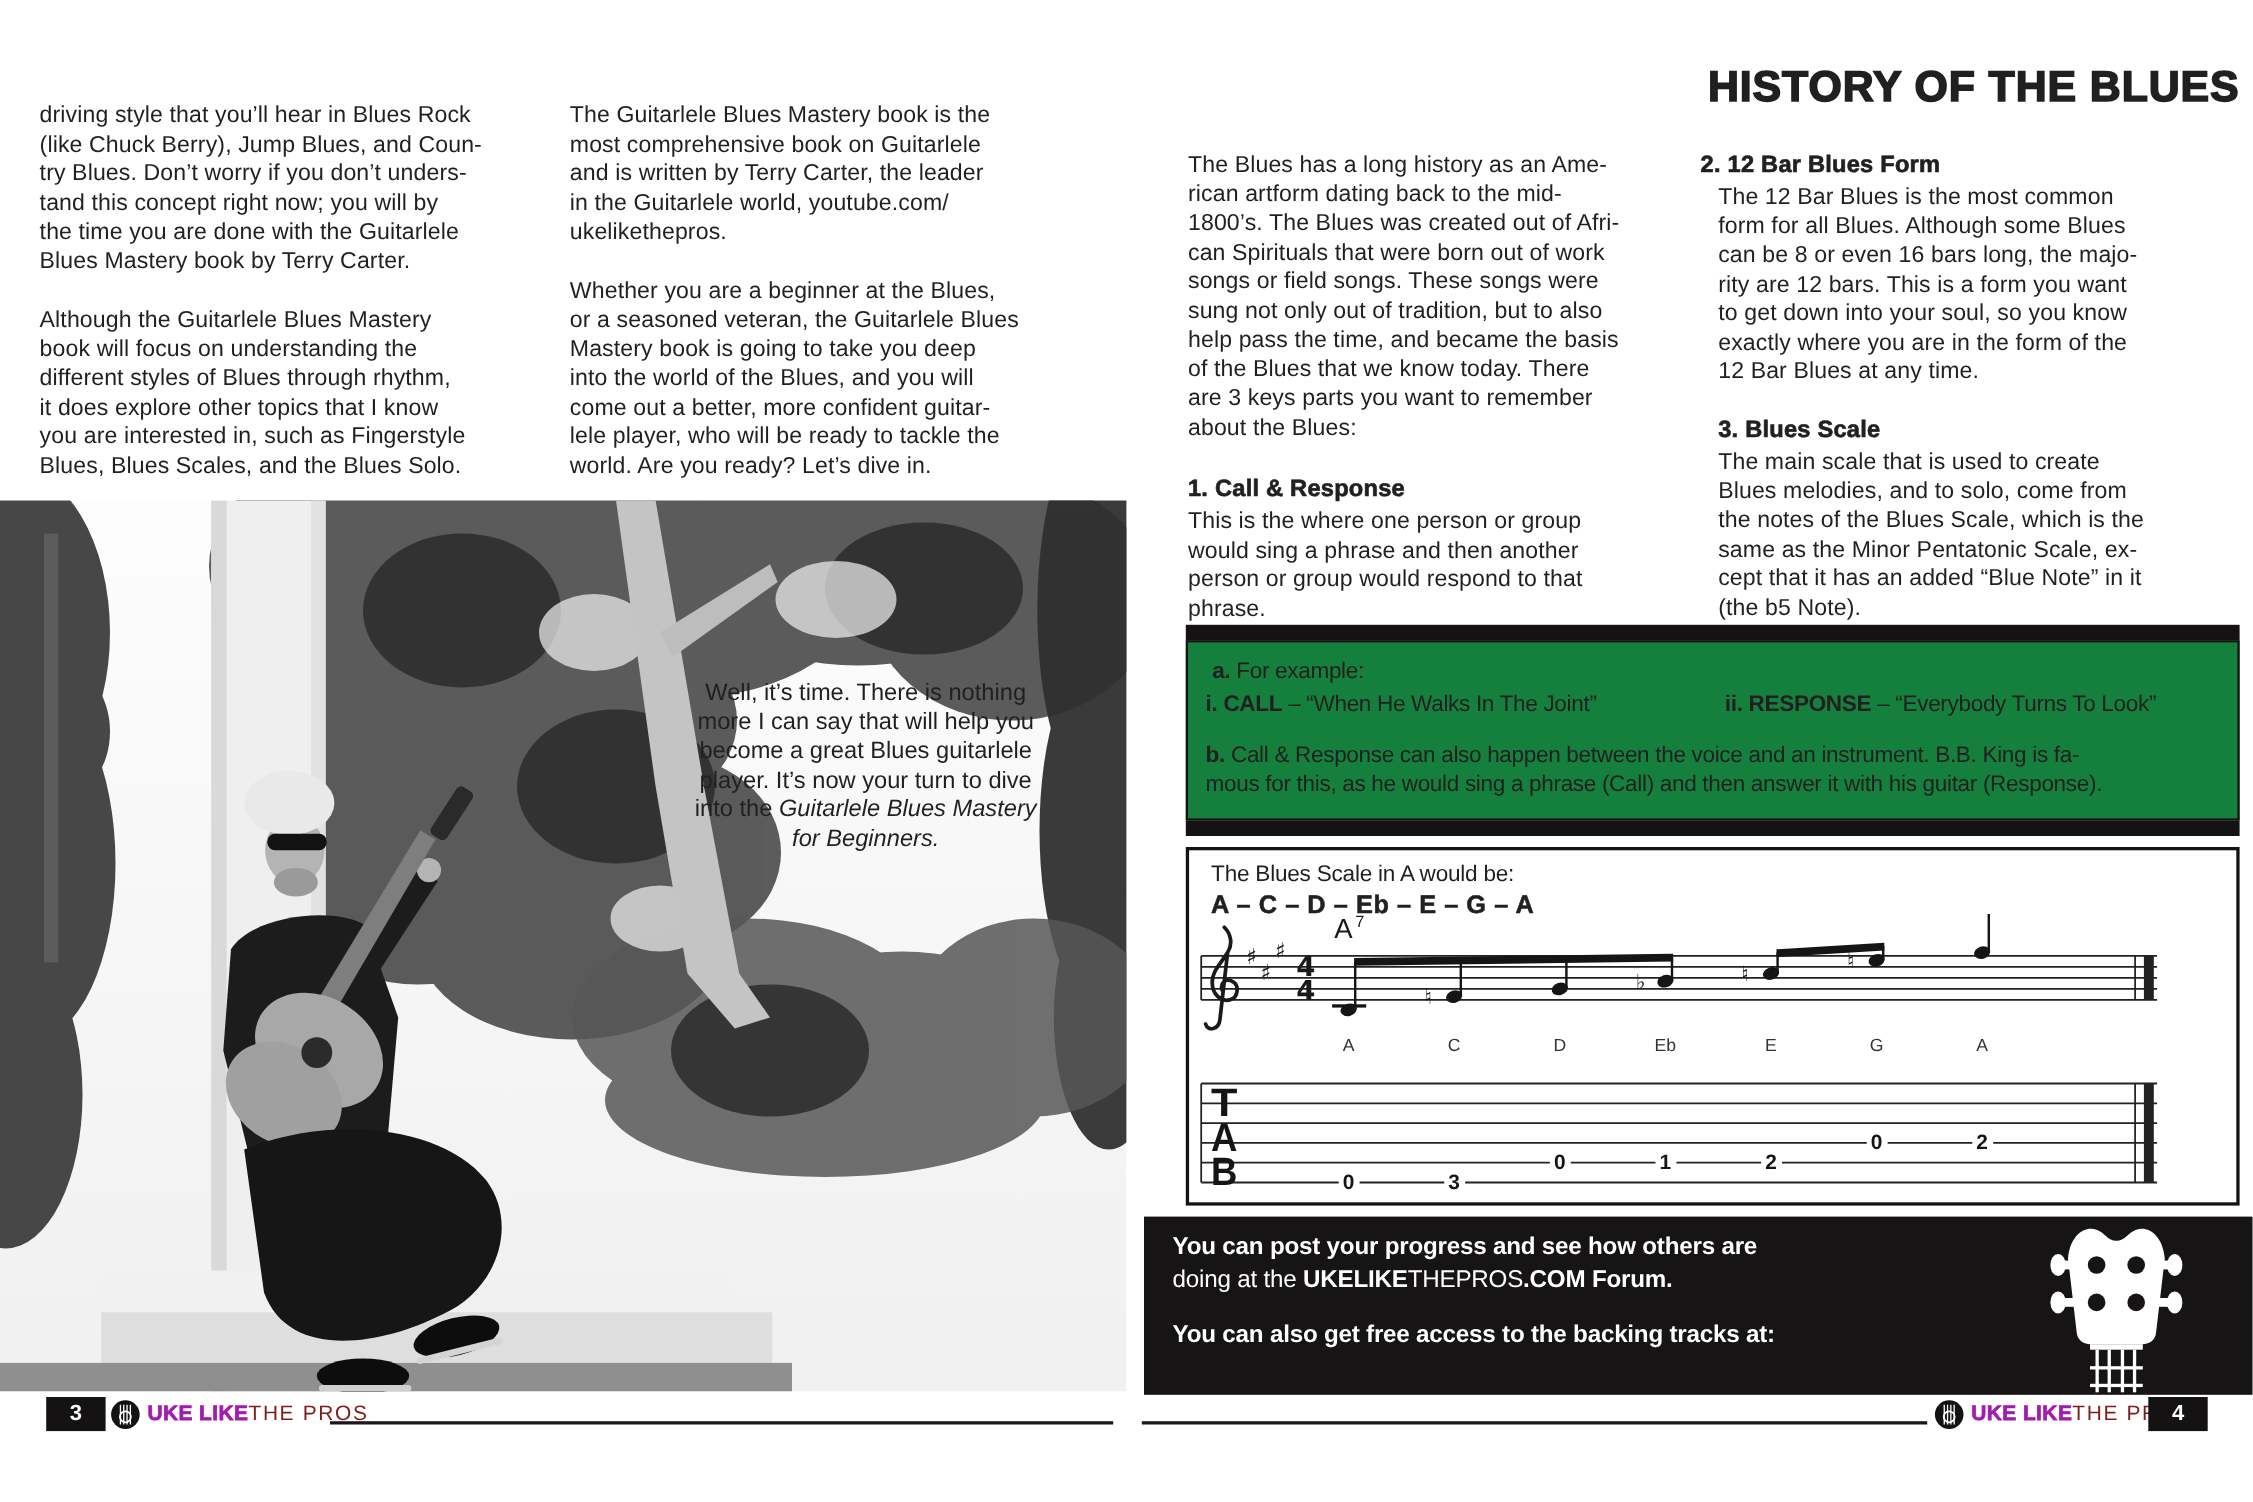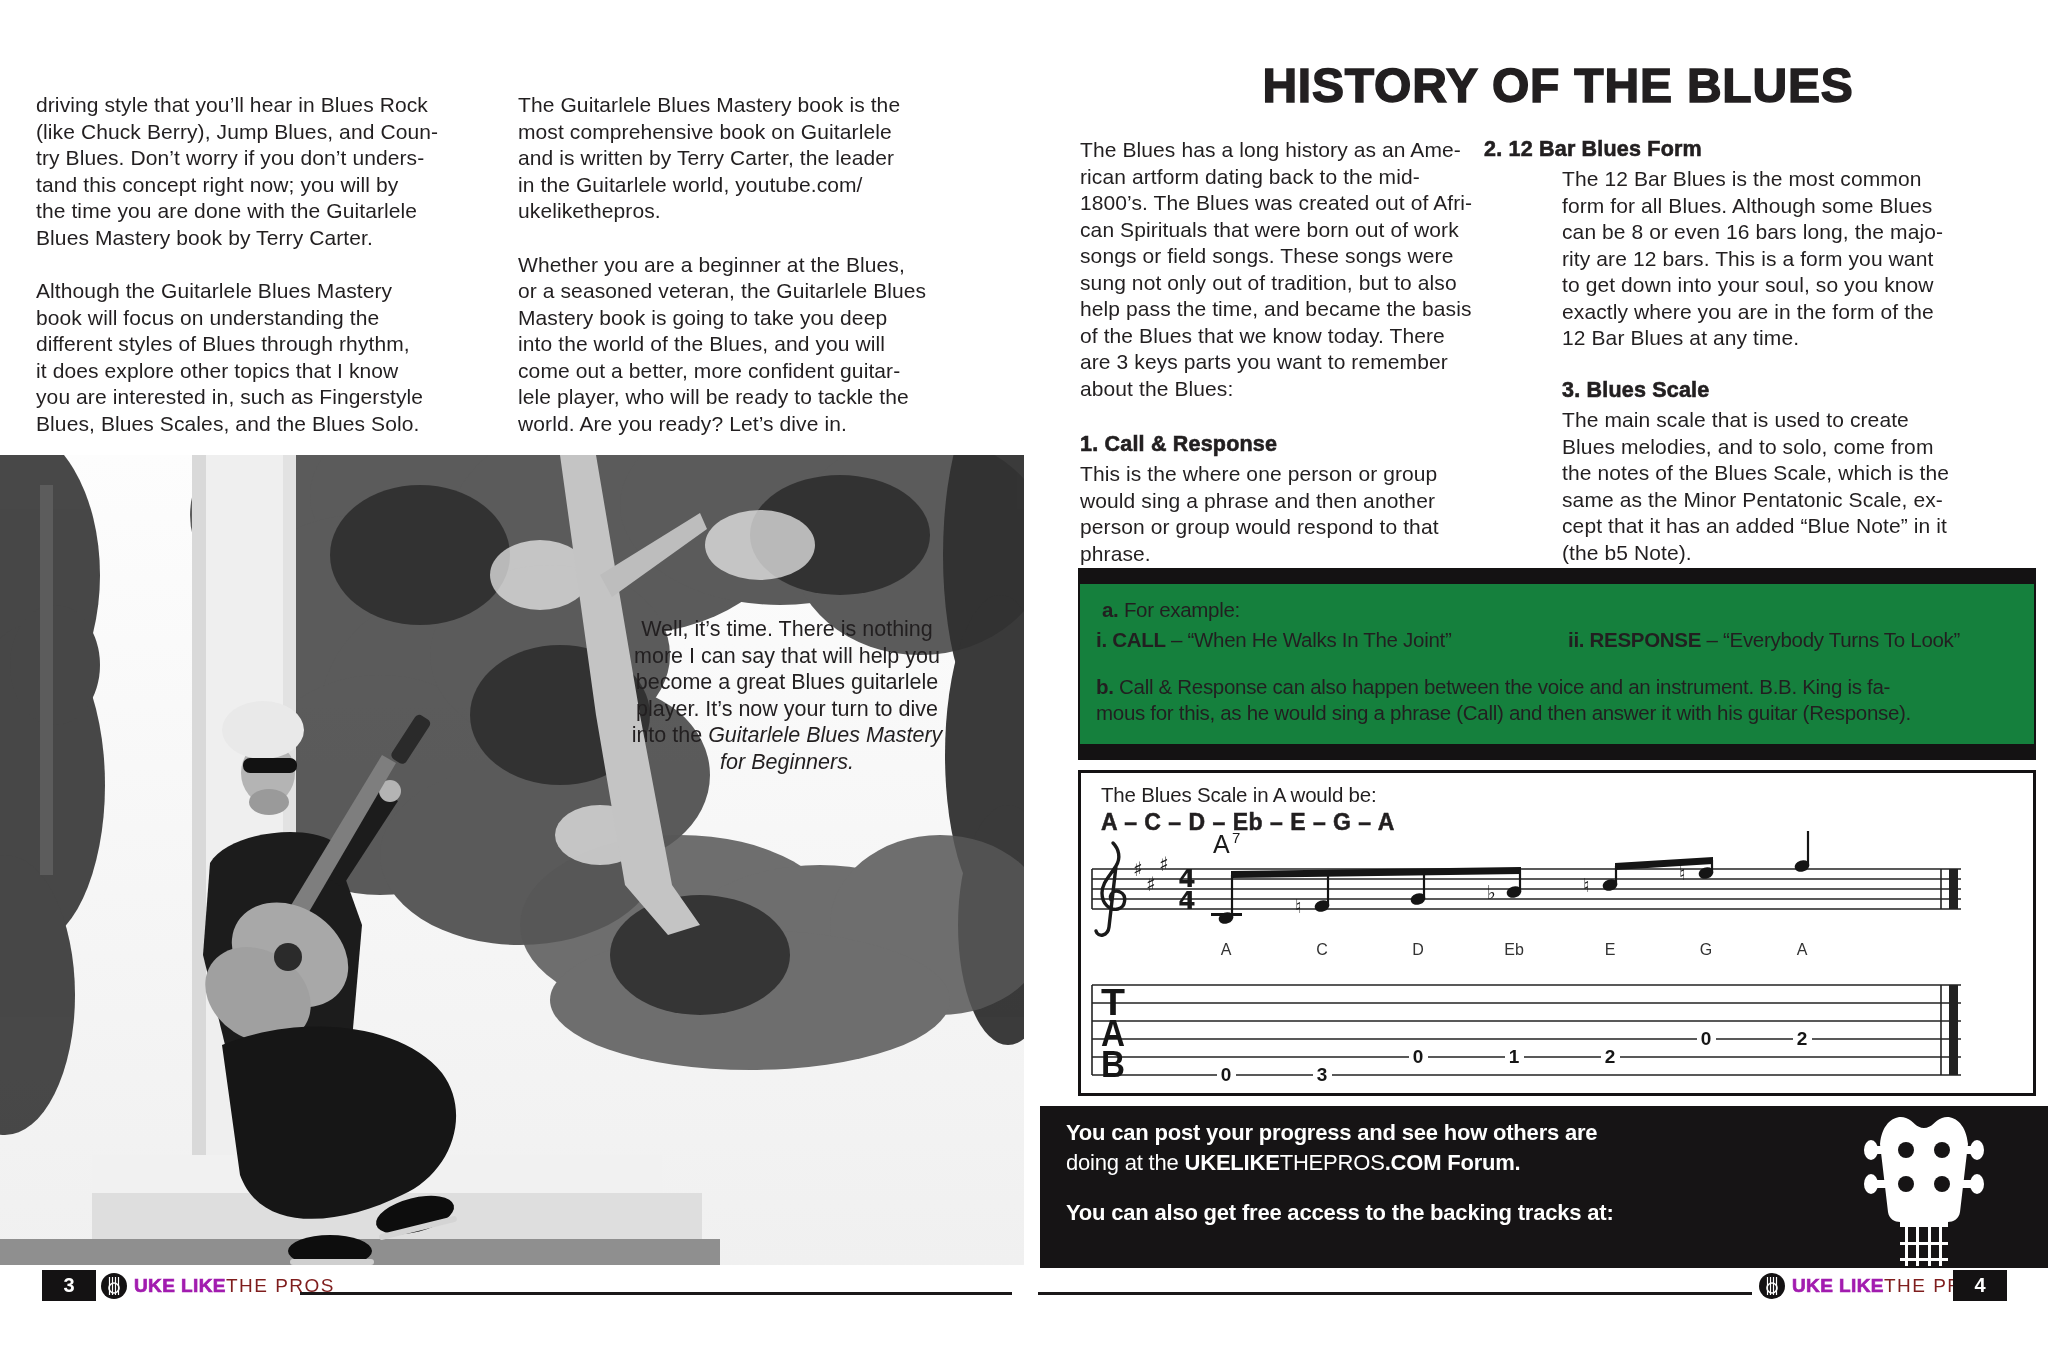--- a/index.html
+++ b/index.html
@@ -15,25 +15,25 @@
   #l-col1{left:36px;top:92px;width:470px;}
   #l-col2{left:518px;top:92px;width:482px;}
   .para-gap{margin-top:27px;}
   
   #photo{left:0;top:455px;width:1024px;height:810px;}
   
   #sounds{left:596px;top:600px;width:382px;text-align:center;}
   #sounds-heading{font-size:42px;line-height:46px;}
   #sounds-body{margin-top:16px;font-size:21.5px;line-height:26.5px;}
   
-  #r-title{left:1080px;top:58px;width:956px;text-align:center;font-size:48px;}
+  #r-title{left:1080px;top:58px;width:956px;text-align:right;font-size:39px;}
   #r-col1a{left:1080px;top:137px;width:478px;}
   #r-h-call{left:1080px;top:432px;width:478px;}
   #r-p-call{left:1080px;top:461px;width:478px;}
-  #r-h-12bar{left:1484px;top:137px;text-align:right;}
+  #r-h-12bar{left:1546px;top:137px;text-align:right;}
   #r-p-12bar{left:1562px;top:166px;width:480px;}
   #r-h-scale{left:1562px;top:378px;}
   #r-p-scale{left:1562px;top:407px;width:480px;}
   
   #example-box{left:1078px;top:568px;width:958px;height:192px;}
   .black-bar{position:absolute;left:0;width:958px;height:14px;background:#141213;}
   #example-content{position:absolute;left:0;top:14px;width:954px;height:160px;background:#15803d;
      border:2px solid #141213;font-size:20.5px;letter-spacing:-0.3px;}
   .ex-bold{font-weight:700;}
   #ex-line-a{position:absolute;left:22px;top:14px;}

